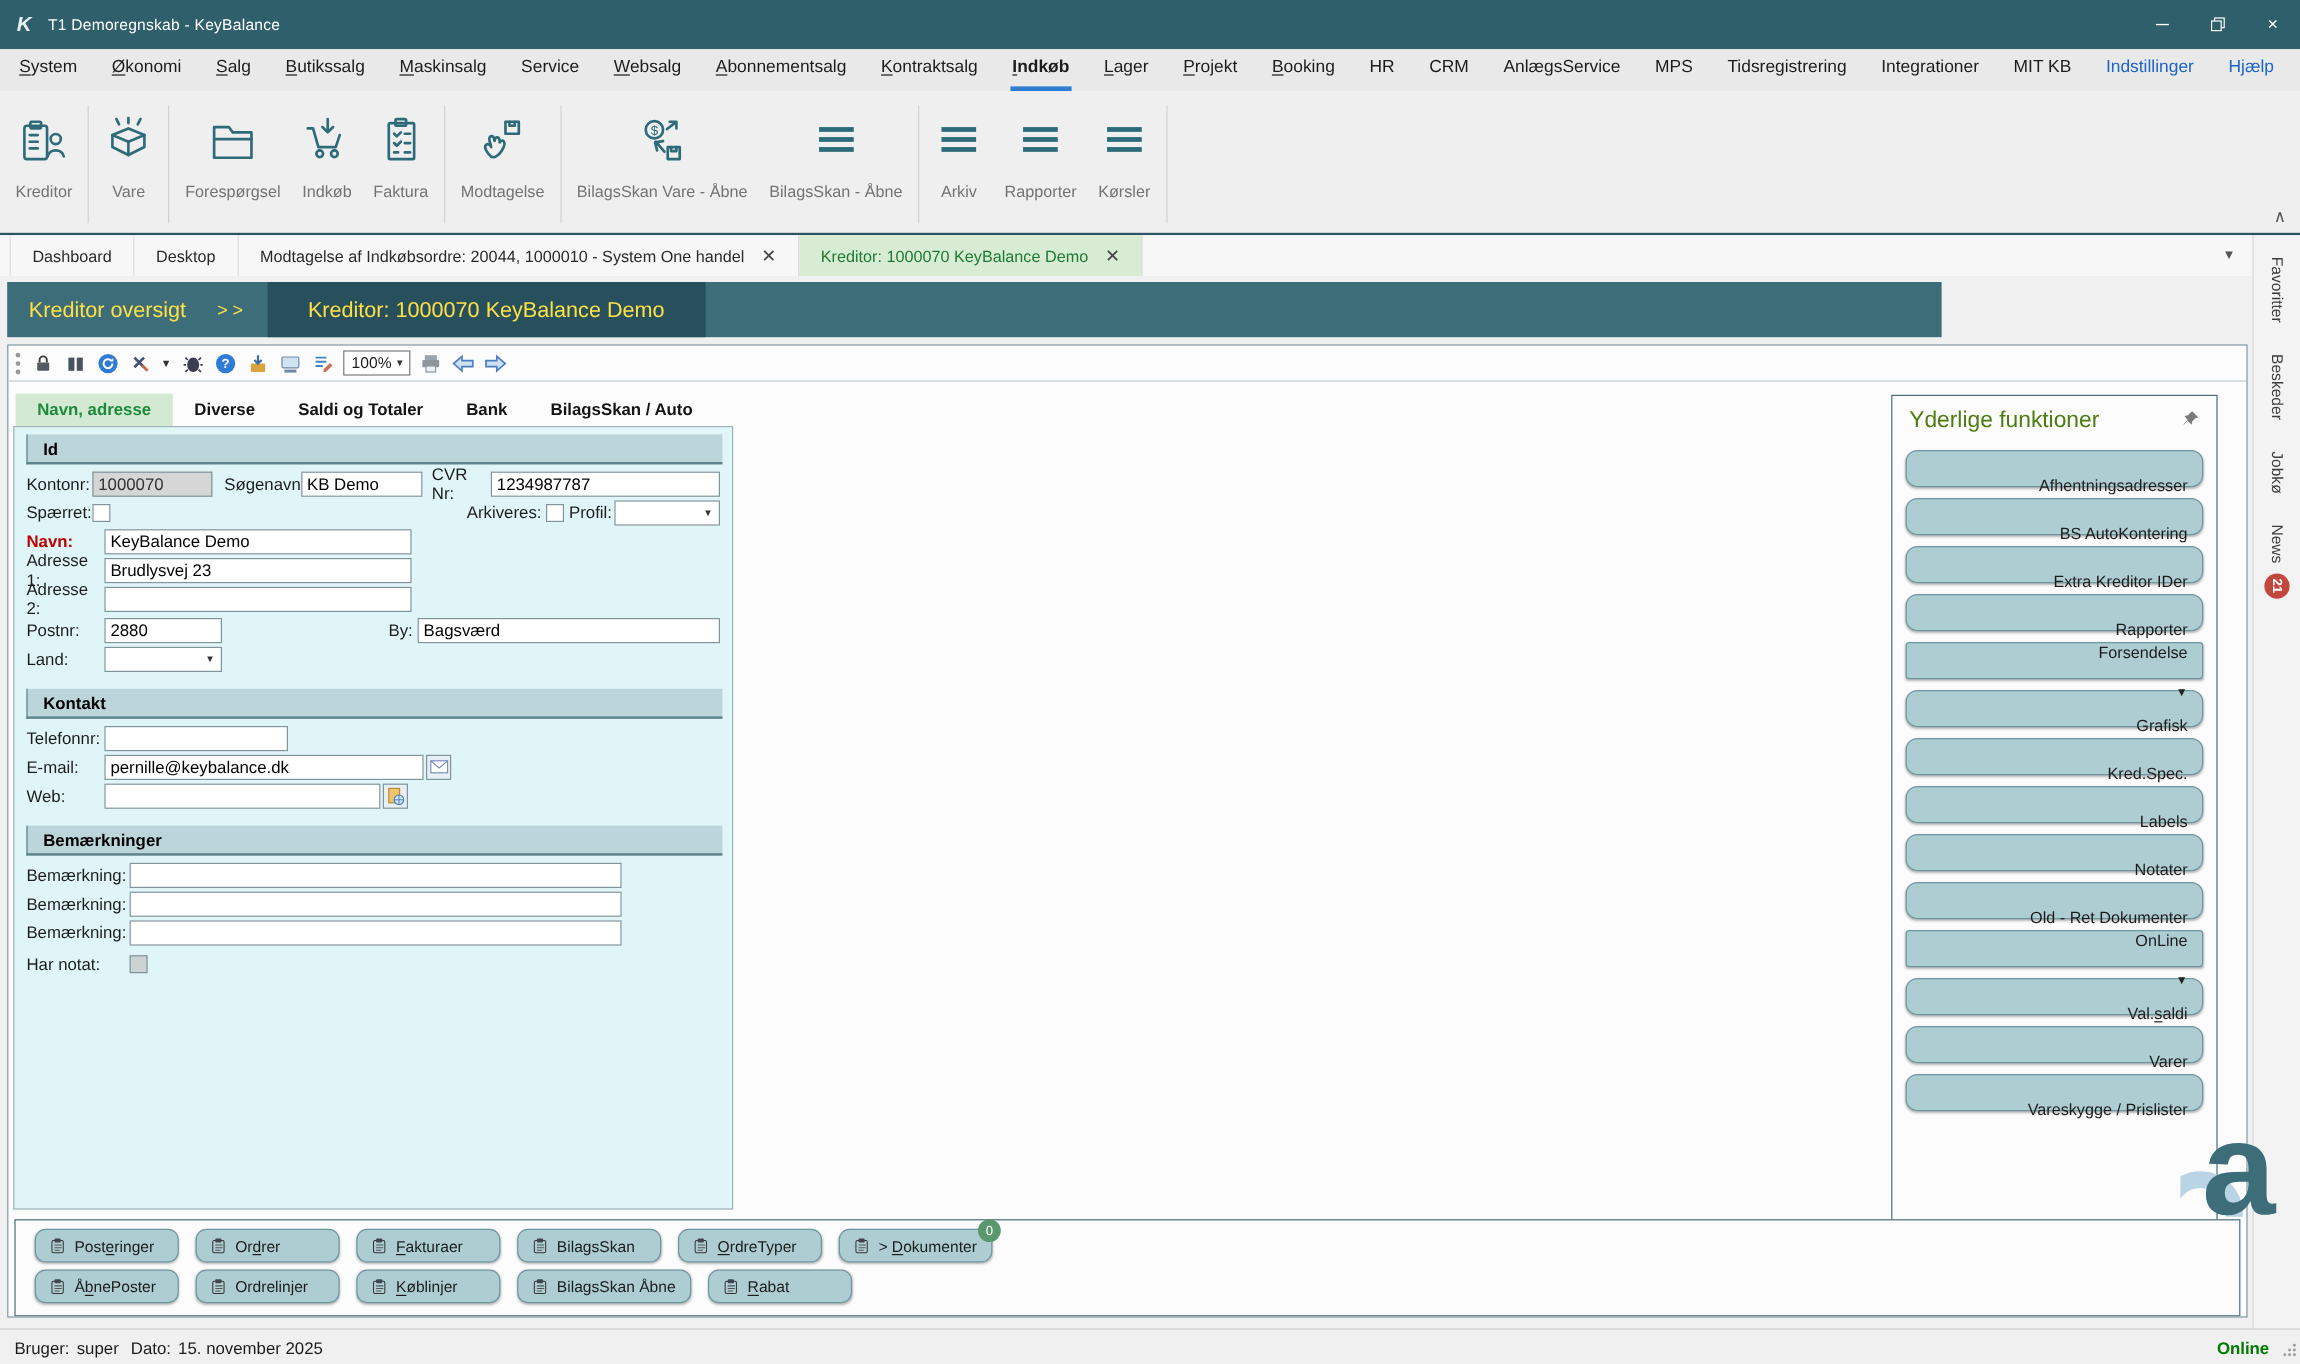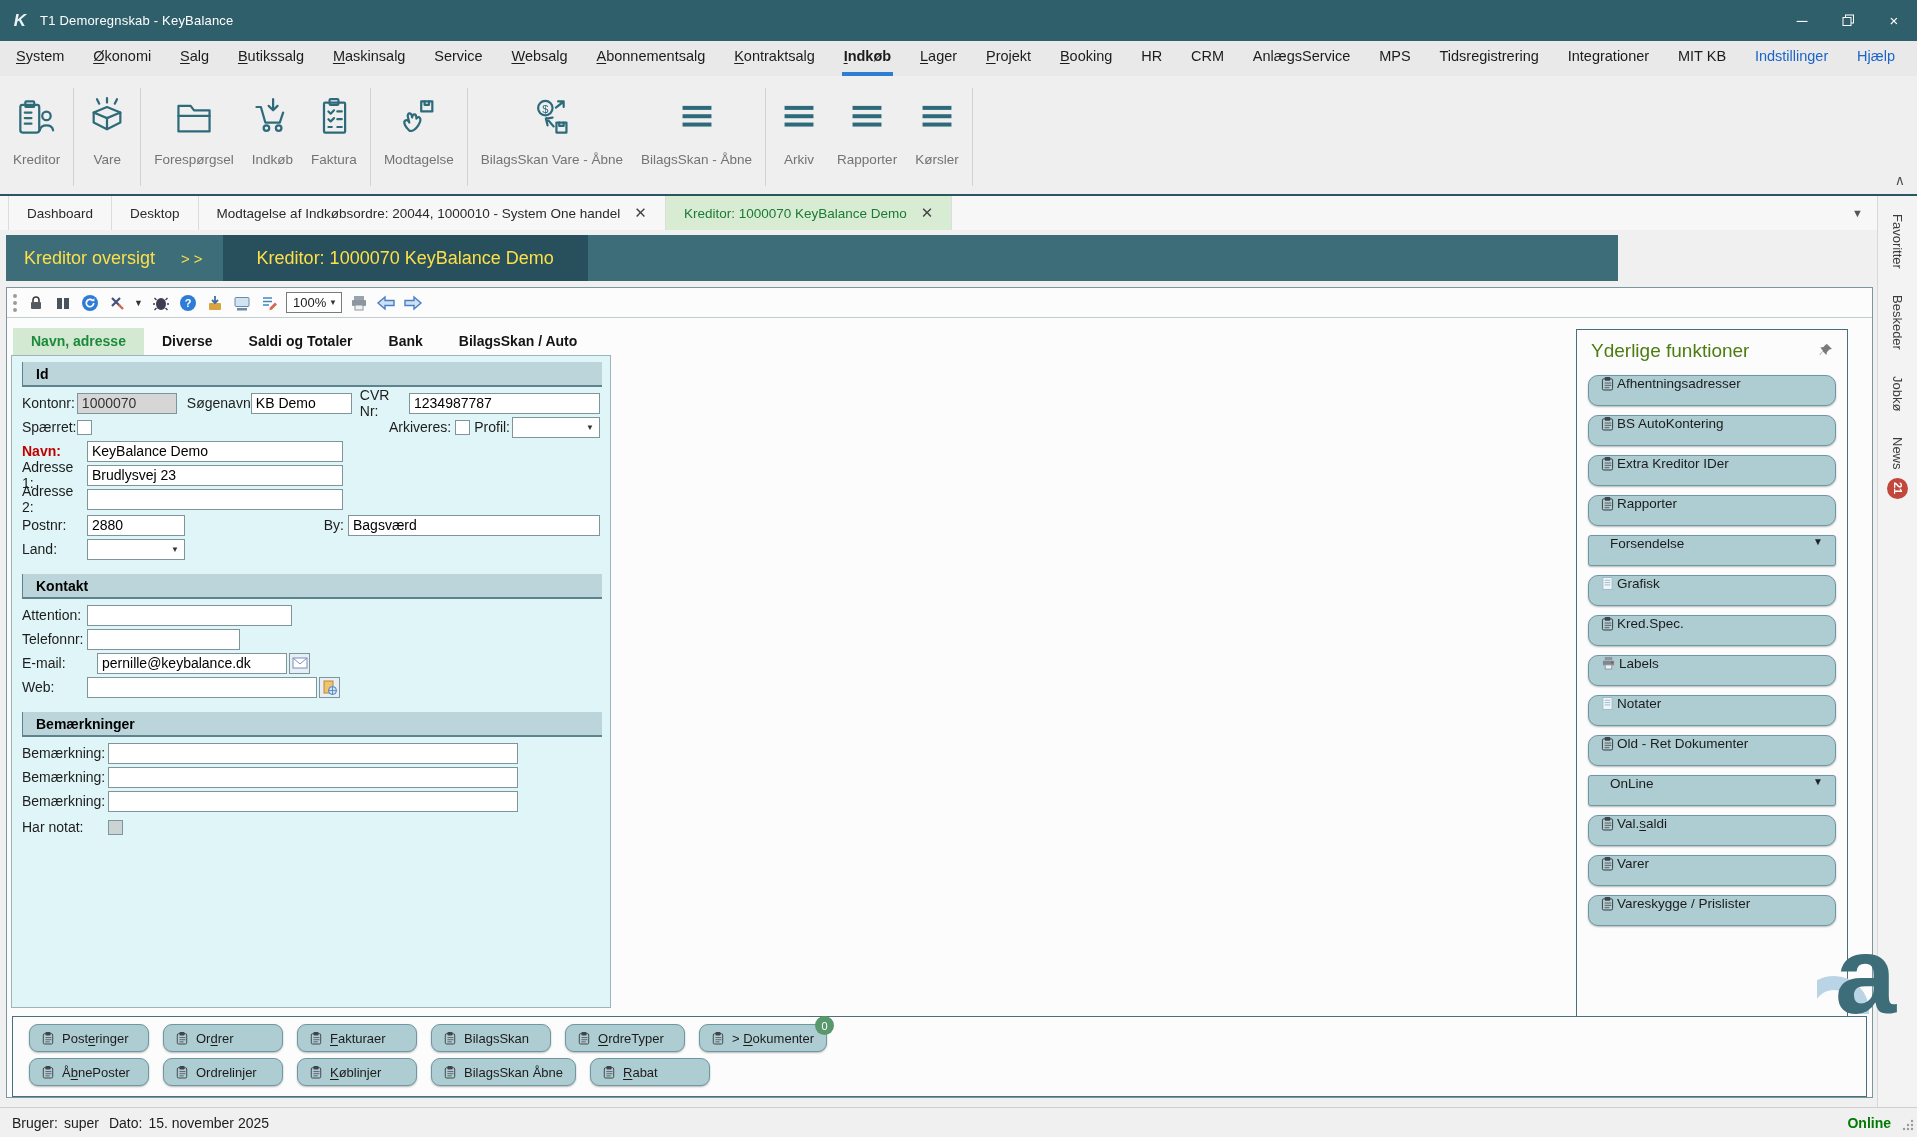--- a/index.html
+++ b/index.html
@@ -70,21 +70,21 @@
   .red { color:#c00000; }
   .cbox { width:15px; height:15px; border:1px solid #7f959c; background:#fff; }
   .cbox.gray { background:#ccd3d3; }
   .dropdown { height:21px; border:1px solid #7f959c; background:#fff; display:flex; align-items:center; justify-content:flex-end; padding-right:5px; }
   .dropdown .caret { font-size:8px; color:#333; }
   .iconbtn { width:21px; height:21px; border:1px solid #7f959c; background:#e7eef4; display:flex; align-items:center; justify-content:center; margin-left:2px; }
 
   
   .sidepanel { position:absolute; left:1569px; top:41px; width:272px; height:706px; background:#fcfcfc; border:1px solid #4a6e7a; }
   .sp-title { display:flex; align-items:center; justify-content:space-between; padding:10px 14px 4px 14px; font-size:19px; color:#4d7c0f; }
-  .sp-btn { height:31px; margin:9px 11px 0 11px; background:#aecdd3; border:1px solid #6d98a1; border-radius:10px; display:flex; align-items:flex-start; padding:0 12px; gap:3px; font-size:13.5px; color:#1c1c1c; box-shadow:0 1px 2px rgba(0,0,0,.28); cursor:default; }
+  .sp-btn { height:31px; margin:9px 11px 0 11px; background:#aecdd3; border:1px solid #6d98a1; border-radius:10px; display:flex; align-items:flex-end; padding:0 12px; gap:21px; font-size:13.5px; color:#1c1c1c; box-shadow:0 1px 2px rgba(0,0,0,.28); cursor:default;flex-direction:column; }
   .sp-btn.dd { border-radius:3px; padding-left:21px; }
   .sp-btn.dd .caret { margin-left:auto; font-size:10px; color:#222; }
 
   
   .bottombox { position:absolute; left:5px; top:728px; width:1855px; height:81px; background:#fcfcfc; border:1px solid #4a6e7a; padding:7px 0 0 16px; }
   .brow { display:flex; margin-bottom:6px; }
   .bbtn { position:relative; height:28px; min-width:120px; margin-right:14px; background:#aecdd3; border:1px solid #6d98a1; border-radius:9px; display:flex; align-items:center; padding:0 12px; gap:8px; font-size:13px; color:#1c1c1c; box-shadow:0 1px 2px rgba(0,0,0,.28); cursor:default; white-space:nowrap; }
   .badge { position:absolute; right:-8px; top:-9px; width:19px; height:19px; border-radius:50%; background:#59976c; color:#fff; font-size:11px; display:flex; align-items:center; justify-content:center; }
 
   
@@ -443,30 +443,26 @@
     <div class="frow">
       <span class="lab65">Land:</span>
       <span class="dropdown" style="width:98px">
           <span></span>
           <span class="caret">▼</span>
         </span>
     </div>
 
     <div class="sheader" style="margin-top:14px">Kontakt</div>
     <div class="frow">
-      <span class="lab65">Attention:</span>
-      <input style="width: 205px;" value="">
-    </div>
-    <div class="frow">
       <span class="lab65">Telefonnr:</span>
       <input style="width: 153px;" value="">
     </div>
     <div class="frow">
       <span class="lab65">E-mail:</span>
-      <input style="width: 190px; margin-left: 10px;" value="pernille@keybalance.dk">
+      <input style="width: 266px;" value="pernille@keybalance.dk">
       <span class="iconbtn">
           <svg width="16" height="14" viewBox="0 0 16 14">
             <rect x="1" y="2" width="14" height="10" fill="#fff" stroke="#7a8fbc"></rect>
             <path d="M1 2l7 6 7-6" stroke="#7a8fbc" fill="none"></path>
           </svg>
         </span>
     </div>
     <div class="frow">
       <span class="lab65">Web:</span>
       <input style="width: 230px;" value="">

